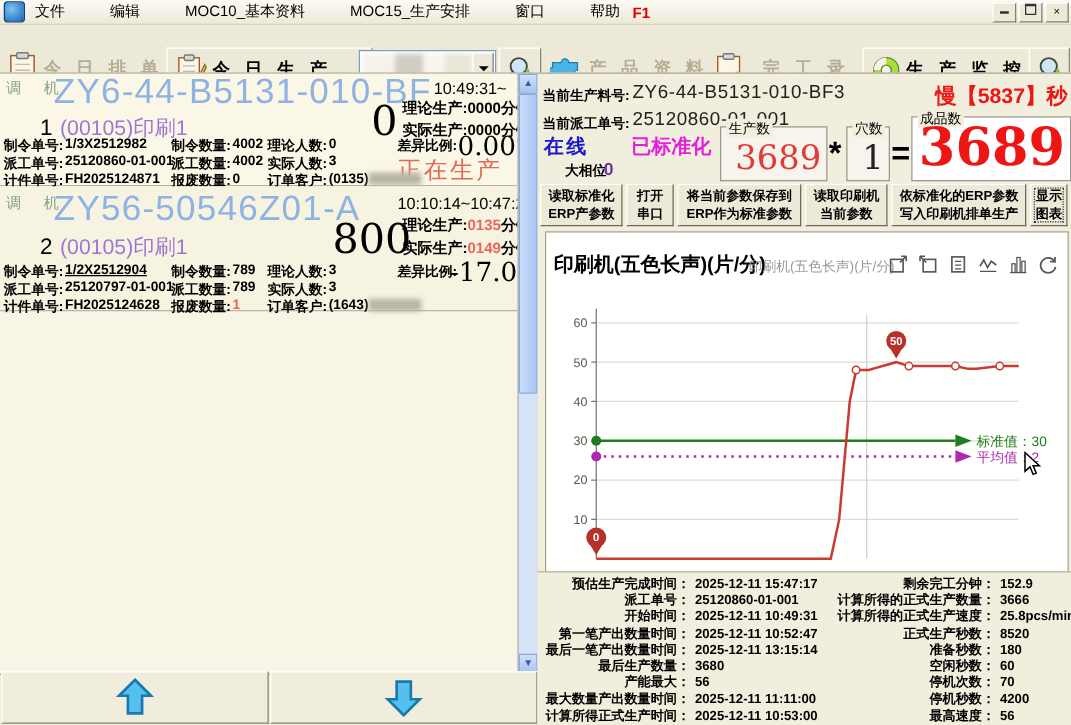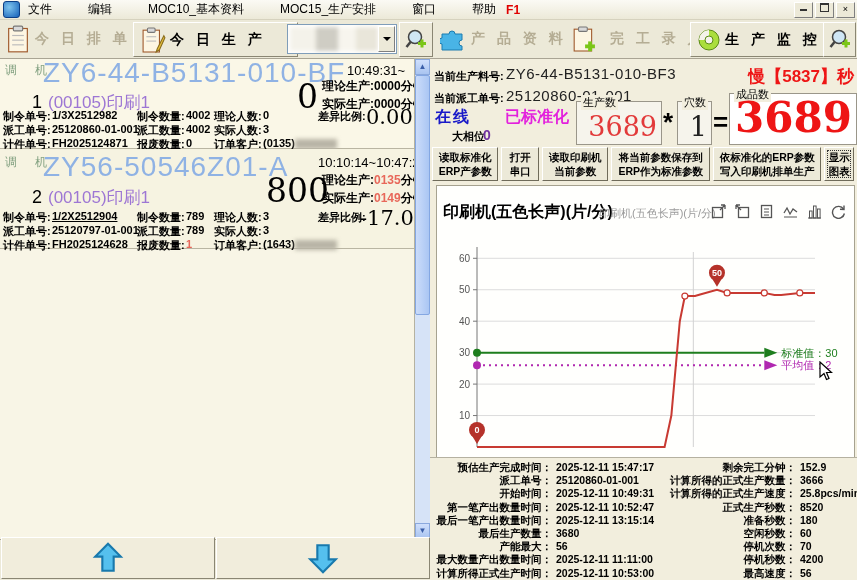--- a/index.html
+++ b/index.html
@@ -11,21 +11,21 @@
   .app-logo{width:15px;height:15px;margin:0 8px 0 3px;border-radius:3px;
             background:radial-gradient(circle at 35% 35%,#7ec4ee,#1560b8);border:1px solid #0c3f86;}
   .menu-item{padding:2px 0;margin-right:36px;cursor:default;}
   .menu-f1{color:#e00000;font-weight:bold;margin-left:2px;}
   .win-btns{position:absolute;right:2px;top:2px;display:flex;gap:2px;}
   .win-btn{width:17px;height:14px;background:#ece9d8;border:1px solid;border-color:#fff #7f7f7f #7f7f7f #fff;
            font-size:9px;line-height:12px;text-align:center;}
   .win-btn .min{display:inline-block;width:7px;height:2px;background:#333;margin-bottom:1px;}
   .win-btn .res{display:inline-block;width:7px;height:6px;border:1px solid #333;border-top-width:2px;}
   
-  .toolbar{position:absolute;top:20px;left:0;right:0;height:38px;background:#ece9d8;border-bottom:1px solid #c9c5b2;text-align:right;}
+  .toolbar{position:absolute;top:36px;left:0;right:0;height:38px;background:#ece9d8;border-bottom:1px solid #c9c5b2;text-align:right;}
   .tb-btn{position:absolute;top:2px;height:33px;display:flex;align-items:center;font-size:14px;font-weight:bold;letter-spacing:4px;}
   .tb-raised{border:1px solid;border-color:#fff #8a8673 #8a8673 #fff;background:#ece9d8;}
   .tb-dim{color:#b5ad94;}
   .combo{position:absolute;left:287px;top:4px;width:108px;height:28px;background:#fff;border:1px solid #7f9db9;overflow:hidden;}
   .combo .blurred{position:absolute;inset:2px 18px 2px 2px;background:
         linear-gradient(90deg,#f4f2ea 0 30%,#cfcdc4 30% 55%,#f7f5ee 55% 75%,#e9e6da 75%);filter:blur(2px);}
   .combo .drop{position:absolute;right:1px;top:1px;bottom:1px;width:15px;background:#ece9d8;
         border:1px solid;border-color:#fff #7f7f7f #7f7f7f #fff;}
   .combo .drop:after{content:"";position:absolute;left:4px;top:10px;border:4px solid transparent;border-top-color:#000;}
   
@@ -196,20 +196,21 @@
       <span class="fld" style="left:214px;top:50px;">理论人数:</span>
       <span class="fld" style="left:263px;top:50px;">0</span>
       <span class="fld" style="left:318px;top:50px;">差异比例:</span>
       <span class="diff-val" style="left:366px;top:46px;">0.00%</span>
       <span class="fld" style="left:3px;top:64px;">派工单号:</span>
       <span class="fld" style="left:52px;top:64px;">25120860-01-001</span>
       <span class="fld" style="left:137px;top:64px;">派工数量:</span>
       <span class="fld" style="left:186px;top:64px;">4002</span>
       <span class="fld" style="left:214px;top:64px;">实际人数:</span>
       <span class="fld" style="left:263px;top:64px;">3</span>
+      <span class="status-run" style="left:318px;top:64px;">正在生产</span>
       <span class="fld" style="left:3px;top:78px;">计件单号:</span>
       <span class="fld" style="left:52px;top:78px;">FH2025124871</span>
       <span class="fld" style="left:137px;top:78px;">报废数量:</span>
       <span class="fld" style="left:186px;top:78px;">0</span>
       <span class="fld" style="left:214px;top:78px;">订单客户:</span>
       <span class="fld" style="left:263px;top:78px;"><span>(0135)</span><span class="cust-blur"></span></span>
     </div>
 
     <div class="order" style="top:90px;height:99px;background:#f6f3e1;">
       <span class="tune" style="top:5px;">调机</span>
@@ -292,27 +293,27 @@
 
     <div class="param-row" id="param-buttons">
         <div class="p-btn" style="width: 67px;">
           <div>读取标准化</div>
           <div>ERP产参数</div>
         </div>
         <div class="p-btn" style="width: 38px;">
           <div>打开</div>
           <div>串口</div>
         </div>
+        <div class="p-btn" style="width: 100px;">
+          <div>将当前参数保存到</div>
+          <div>ERP作为标准参数</div>
+        </div>
         <div class="p-btn" style="width: 67px;">
           <div>读取印刷机</div>
           <div>当前参数</div>
-        </div>
-        <div class="p-btn" style="width: 100px;">
-          <div>将当前参数保存到</div>
-          <div>ERP作为标准参数</div>
         </div>
         <div class="p-btn" style="width: 109px;">
           <div>依标准化的ERP参数</div>
           <div>写入印刷机排单生产</div>
         </div>
         <div class="p-btn focused" style="width: 30px;">
           <div>显示</div>
           <div>图表</div>
         </div>
       </div>

